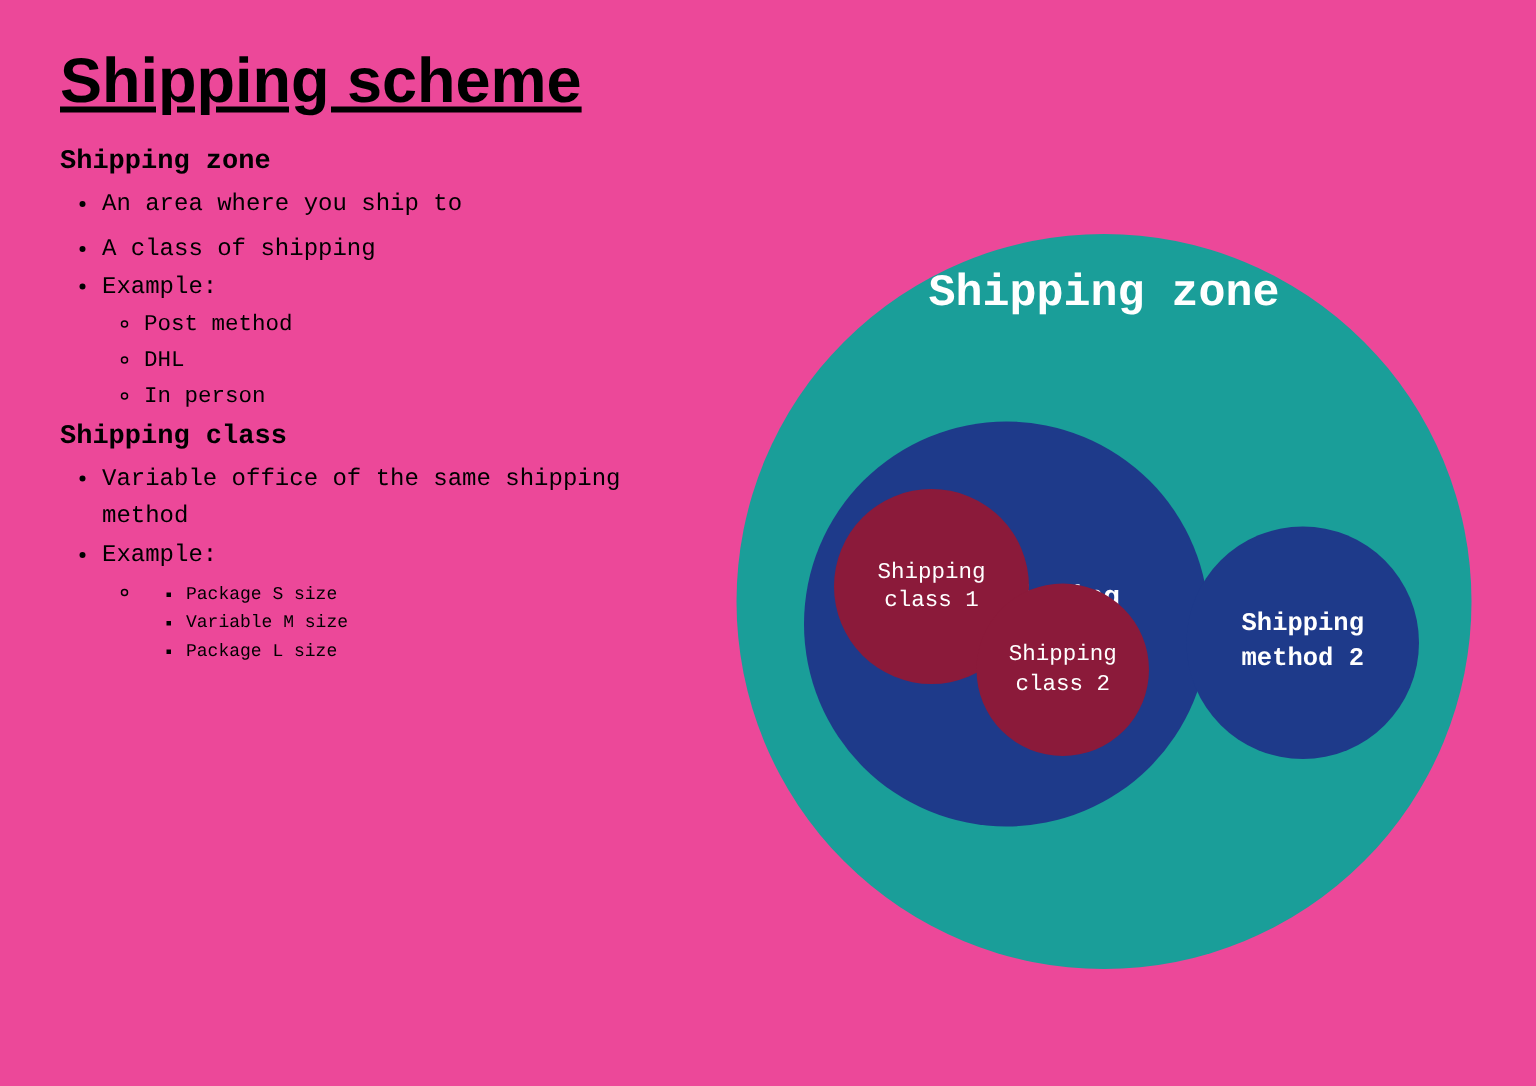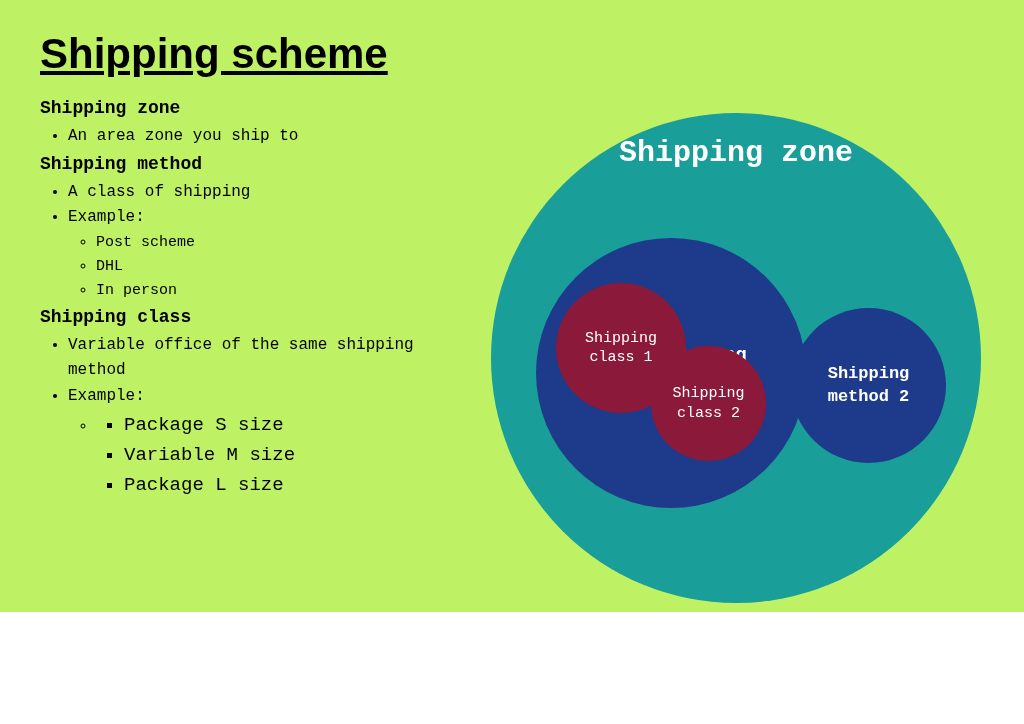--- a/index.html
+++ b/index.html
@@ -8,22 +8,22 @@
       background: #fff;
       font-family: Arial, sans-serif;
       width: 1024px;
       height: 724px;
       overflow: hidden;
       position: relative;
     }
 
     .page-container {
       width: 1024px;
-      height: 612px;
-      background: #bef264;
+      height: 724px;
+      background: #ec4899;
       display: flex;
       flex-direction: column;
       padding: 30px 40px 20px 40px;
     }
 
     .title {
       font-size: 42px;
       font-weight: bold;
       text-decoration: underline;
       color: #000;
@@ -79,21 +79,21 @@
       color: #000;
       line-height: 1.6;
     }
 
     ul.sub-square {
       list-style: square;
       padding-left: 28px;
     }
 
     ul.sub-square li {
-      font-size: 19px;
+      font-size: 12px;
       color: #000;
       line-height: 1.6;
     }
 
     
     .right-panel {
       flex: 1;
       position: relative;
       display: flex;
       align-items: center;
@@ -227,35 +227,34 @@
   <h1 class="title">Shipping scheme</h1>
 
   <div class="content-area">
 
     <div class="left-panel">
 
       <div>
         <div class="section-heading">Shipping zone</div>
         <ul class="bullet-list">
           <li>
-            <span>An area zone you ship to</span>
+            <span>An area where you ship to</span>
           </li>
         </ul>
       </div>
 
       <div>
-        <div class="section-heading">Shipping method</div>
         <ul class="bullet-list">
           <li>
             <span>A class of shipping</span>
           </li>
           <li>
             <span>Example:</span>
             <ul class="sub-circle">
-              <li><span>Post scheme</span></li>
+              <li><span>Post method</span></li>
               <li><span>DHL</span></li>
               <li><span>In person</span></li>
             </ul>
           </li>
         </ul>
       </div>
 
       <div>
         <div class="section-heading">Shipping class</div>
         <ul class="bullet-list">

